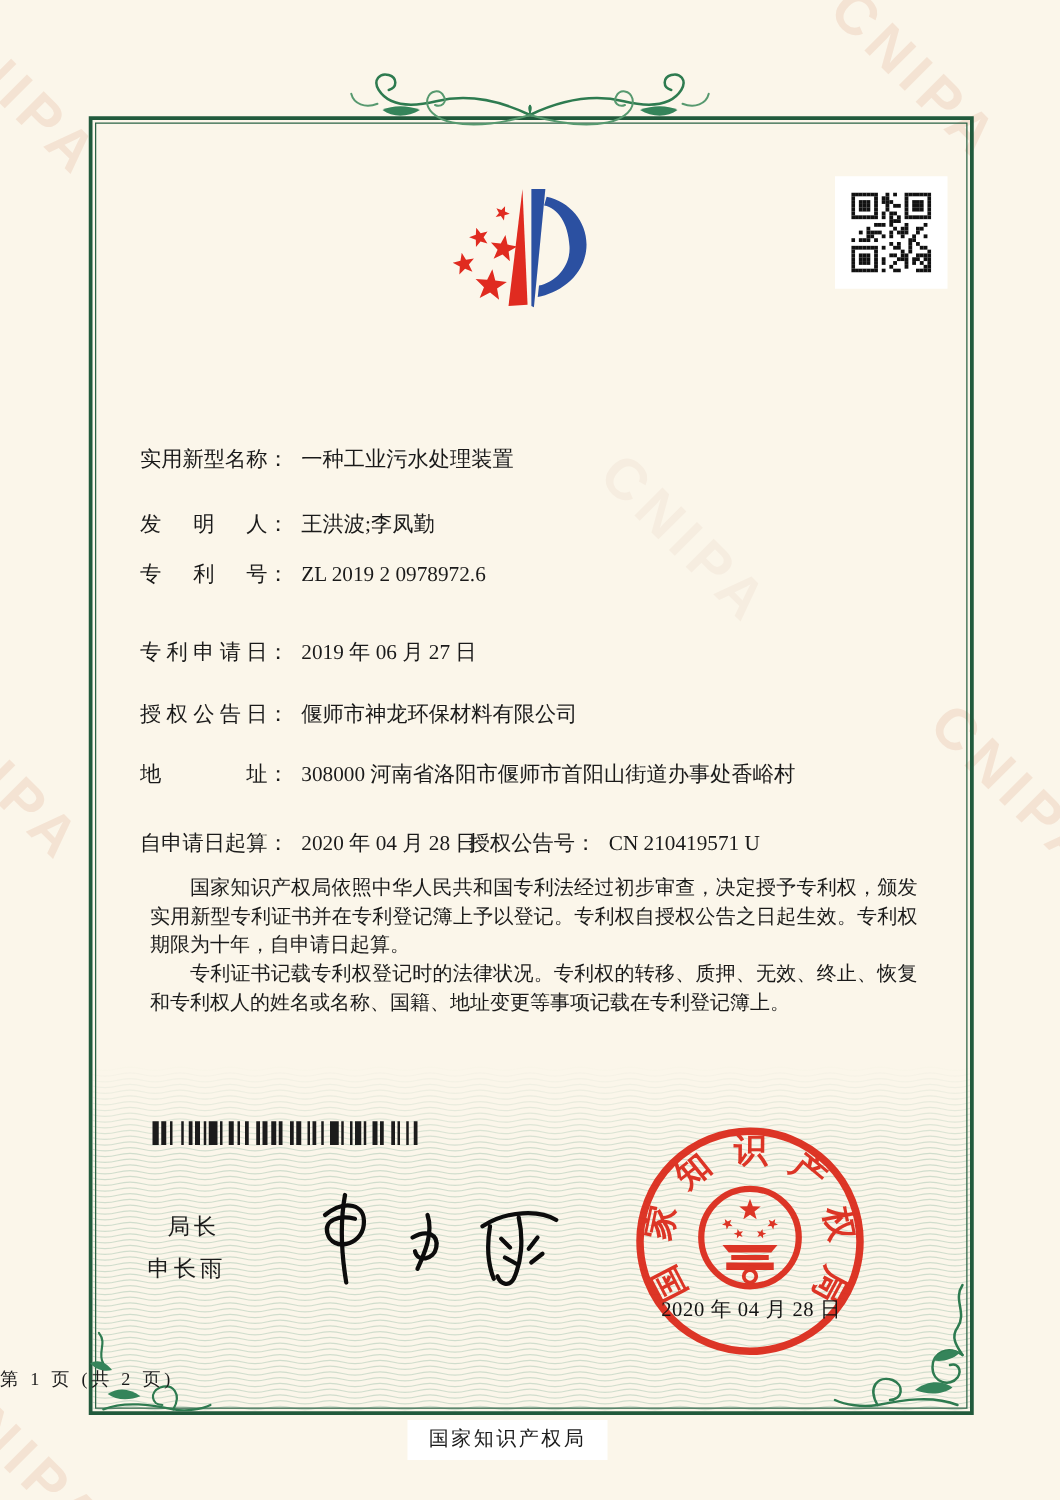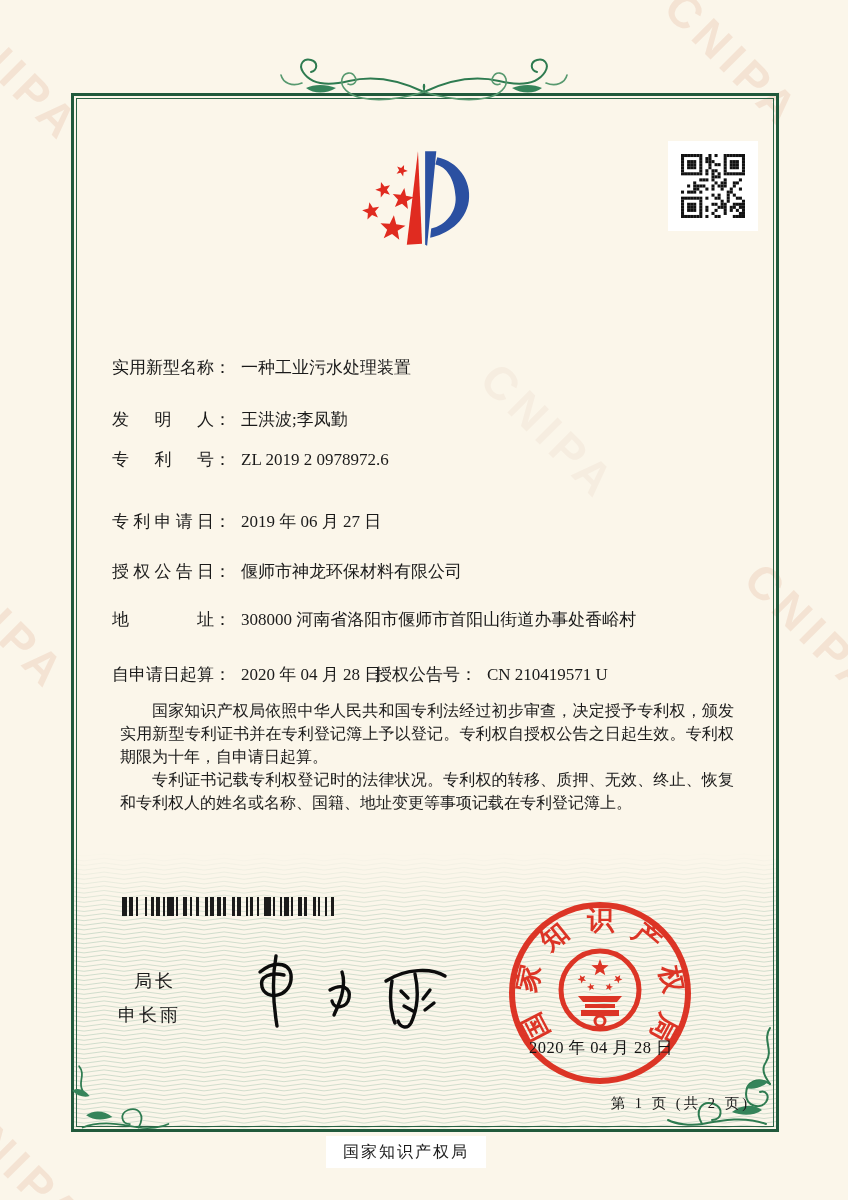--- a/index.html
+++ b/index.html
@@ -52,21 +52,21 @@
   .barcode span{display:inline-block;height:19px;}
   
   .sig-title{position:absolute;left:118px;top:969px;font-size:18px;letter-spacing:3px;margin-left:16px;}
   .sig-name{position:absolute;left:118px;top:1003px;font-size:18px;letter-spacing:3px;}
   .sig-script{position:absolute;left:246px;top:944px;width:212px;height:94px;}
   
   .seal{position:absolute;left:505px;top:898px;width:190px;height:190px;opacity:.93;}
   .seal-date{position:absolute;left:506px;top:1037px;width:190px;text-align:center;
              font-size:16.5px;letter-spacing:.5px;color:#141414;}
   
-  .page-info{position:absolute;left:0;top:1094px;width:750px;text-align:right;
+  .page-info{position:absolute;left:0;top:1094px;width:750px;text-align:left;
              font-size:14.5px;letter-spacing:3px;}
   .cont-box{position:absolute;left:326px;top:1136px;width:160px;height:32px;background:#ffffff;
             text-align:center;line-height:32px;font-size:16px;letter-spacing:2px;}
 </style>
 </head>
 <body>
 
 <div class="page">
 
   <div class="wm wm1">CNIPA</div>

